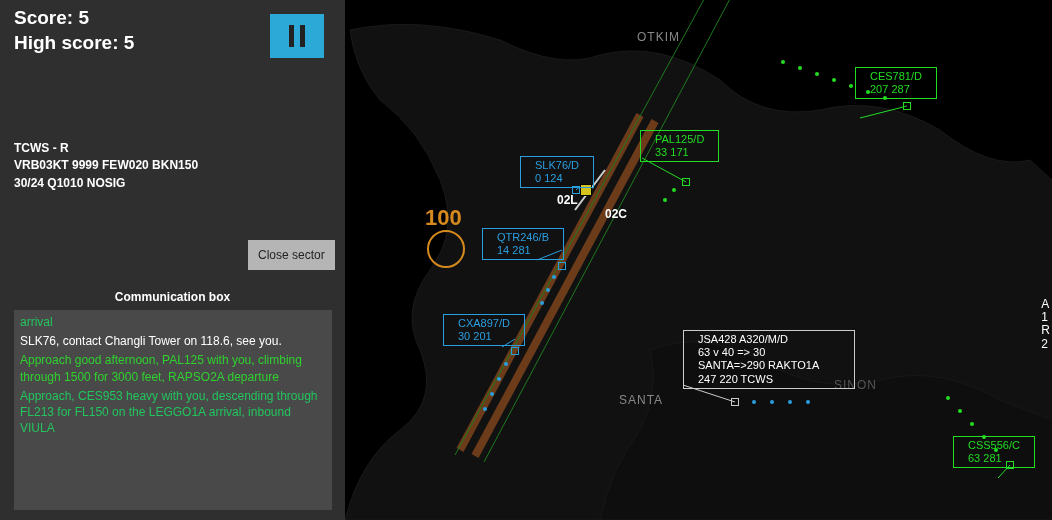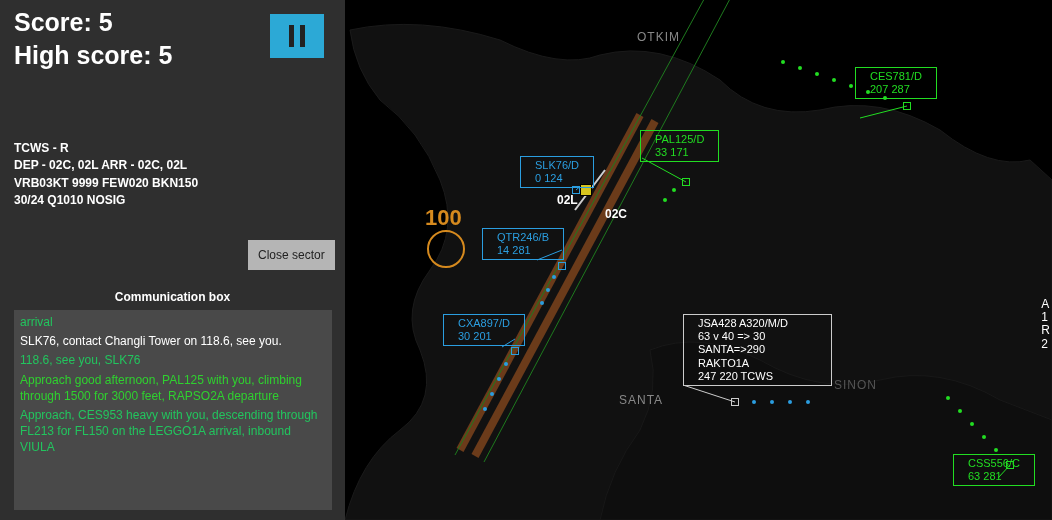--- a/index.html
+++ b/index.html
@@ -1,19 +1,19 @@
 <!DOCTYPE html>
 <html><head>
 <meta charset="utf-8">
 <style>
 html,body{margin:0;padding:0;width:1052px;height:520px;background:#0a0a0a;font-family:"Segoe UI",Arial,sans-serif;overflow:hidden;color:#fff;position:relative}
 .radar{position:absolute;left:0;top:0;width:1052px;height:520px;background:#000}
 .map-lines{position:absolute;left:0;top:0}
 .sidebar{position:absolute;left:0;top:0;width:345px;height:520px;background:rgba(60,60,60,.78);z-index:30}
-.scores{position:absolute;left:14px;top:6px;font-weight:700;font-size:25px;line-height:1.3}
+.scores{position:absolute;left:14px;top:6px;font-weight:700;font-size:19px;line-height:1.3}
 .pause-btn{position:absolute;left:270px;top:14px;width:54px;height:44px;background:#2ca9d6;display:flex;align-items:center;justify-content:center;cursor:pointer}
 .pause-btn::before,.pause-btn::after{content:"";width:5px;height:22px;background:#222;margin:0 3px}
 .atis{position:absolute;left:14px;top:140px;font-size:12px;font-weight:700;line-height:1.45}
 .close-sector{position:absolute;left:248px;top:240px;background:#b5b5b5;color:#222;font-size:12px;padding:8px 10px;cursor:pointer}
 .comm-title{position:absolute;left:0;top:290px;width:345px;text-align:center;font-size:12px;font-weight:700}
 .comm-box{position:absolute;left:14px;top:310px;width:318px;height:200px;background:rgba(95,95,95,.55);padding:4px 6px;box-sizing:border-box;font-size:12px;line-height:1.35;overflow:hidden}
 .comm-box .msg{margin-bottom:3px}
 .c-white{color:#fff}.c-blue{color:#22c55e}.c-green{color:#2fd12f}
 .fix-label{color:#888;font-size:12px;letter-spacing:1px;position:absolute}
 .rwy-label{color:#fff;font-size:12px;font-weight:700;position:absolute}
@@ -111,34 +111,34 @@
   <div class="tag tag-border-blue" style="left:443px;top:314px">
     <div>CXA897/D</div>
     <div>30  201</div>
   </div>
 
   <div class="sq white" style="left:731px;top:398px"></div>
   <div class="dot blue" style="left:752px;top:400px"></div>
   <div class="dot blue" style="left:770px;top:400px"></div>
   <div class="dot blue" style="left:788px;top:400px"></div>
   <div class="dot blue" style="left:806px;top:400px"></div>
-  <div class="tag tag-border-white" style="left:683px;top:314px;width:149px">
+  <div class="tag tag-border-white" style="left:683px;top:330px;width:172px">
     <div>JSA428 A320/M/D</div>
     <div>63 v 40 =&gt; 30</div>
     <div>SANTA=&gt;290 RAKTO1A</div>
     <div>247 220 TCWS</div>
   </div>
 
   <div class="sq green" style="left:1006px;top:461px"></div>
   <div class="dot green" style="left:994px;top:448px"></div>
   <div class="dot green" style="left:982px;top:435px"></div>
   <div class="dot green" style="left:970px;top:422px"></div>
   <div class="dot green" style="left:958px;top:409px"></div>
   <div class="dot green" style="left:946px;top:396px"></div>
-  <div class="tag tag-border-green" style="left:953px;top:454px">
+  <div class="tag tag-border-green" style="left:953px;top:436px">
     <div>CSS556/C</div>
     <div>63  281</div>
   </div>
 
   <div class="edge-label" style="top:298px">
     <div>A</div>
       <div>1</div>
       <div>R</div>
       <div>2</div>
   </div>
@@ -146,28 +146,26 @@
 
 <div class="sidebar">
   <div class="scores">
     <div>Score: 5</div>
     <div>High score: 5</div>
   </div>
   <div class="pause-btn"></div>
 
   <div class="atis">
     <div>TCWS - R</div>
-    <div>DEP - 02C, 02L    ARR - 02C, 02L</div>
     <div>VRB03KT 9999 FEW020 BKN150</div>
     <div>30/24 Q1010 NOSIG</div>
   </div>
 
   <div class="close-sector">Close sector</div>
 
   <div class="comm-title">Communication box</div>
   <div class="comm-box" id="comm-box">
       <div class="msg c-blue">arrival</div>
       <div class="msg c-white">SLK76, contact Changli Tower on 118.6, see you.</div>
-      <div class="msg c-blue">118.6, see you, SLK76</div>
       <div class="msg c-green">Approach good afternoon, PAL125 with you, climbing through 1500 for 3000 feet, RAPSO2A departure</div>
       <div class="msg c-blue">Approach, CES953 heavy with you, descending through FL213 for FL150 on the LEGGO1A arrival, inbound VIULA</div>
     </div>
 </div>
 
 </body></html>

